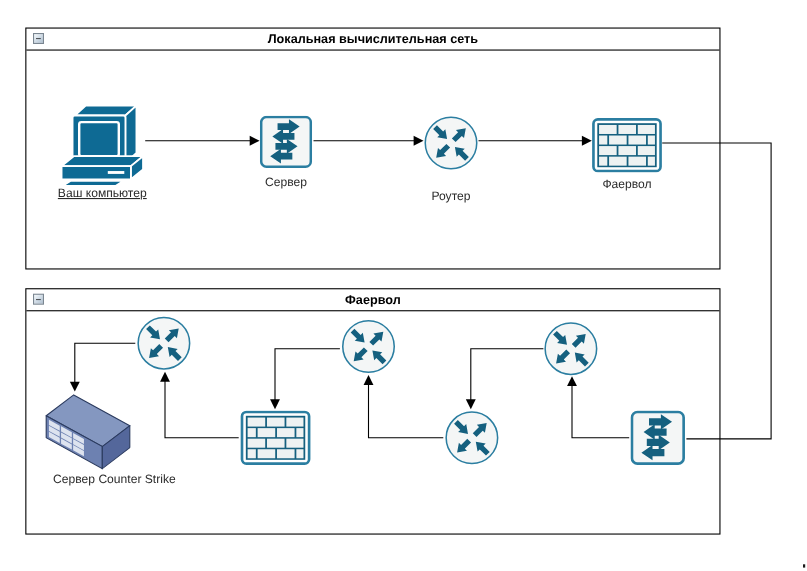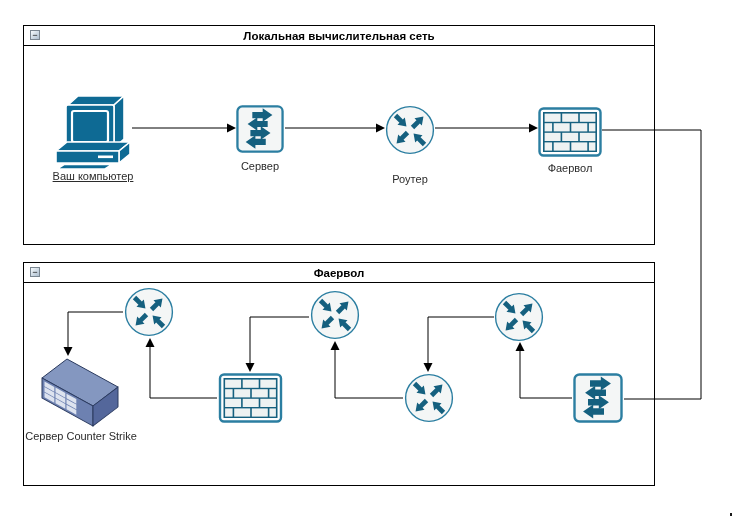--- a/index.html
+++ b/index.html
@@ -188,21 +188,21 @@
         <use href="#sym-firewall"></use>
       </svg>
   </div>
   <div class="node-label" style="left:510px; top:162px; width:120px;">Фаервол</div>
 
   <div class="node" style="left:40px; top:356px;">
     <svg width="82" height="72">
         <use href="#sym-server"></use>
       </svg>
   </div>
-  <div class="node-label" style="left:1px; top:430px; width:160px;">Сервер Counter Strike</div>
+  <div class="node-label" style="left:24px; top:430px; width:160px;">Сервер Counter Strike</div>
 
   <div class="node" style="left:124px; top:287px;">
     <svg width="50" height="50">
         <use href="#sym-router"></use>
       </svg>
   </div>
   <div class="node" style="left:310px; top:290px;">
     <svg width="50" height="50">
         <use href="#sym-router"></use>
       </svg>

